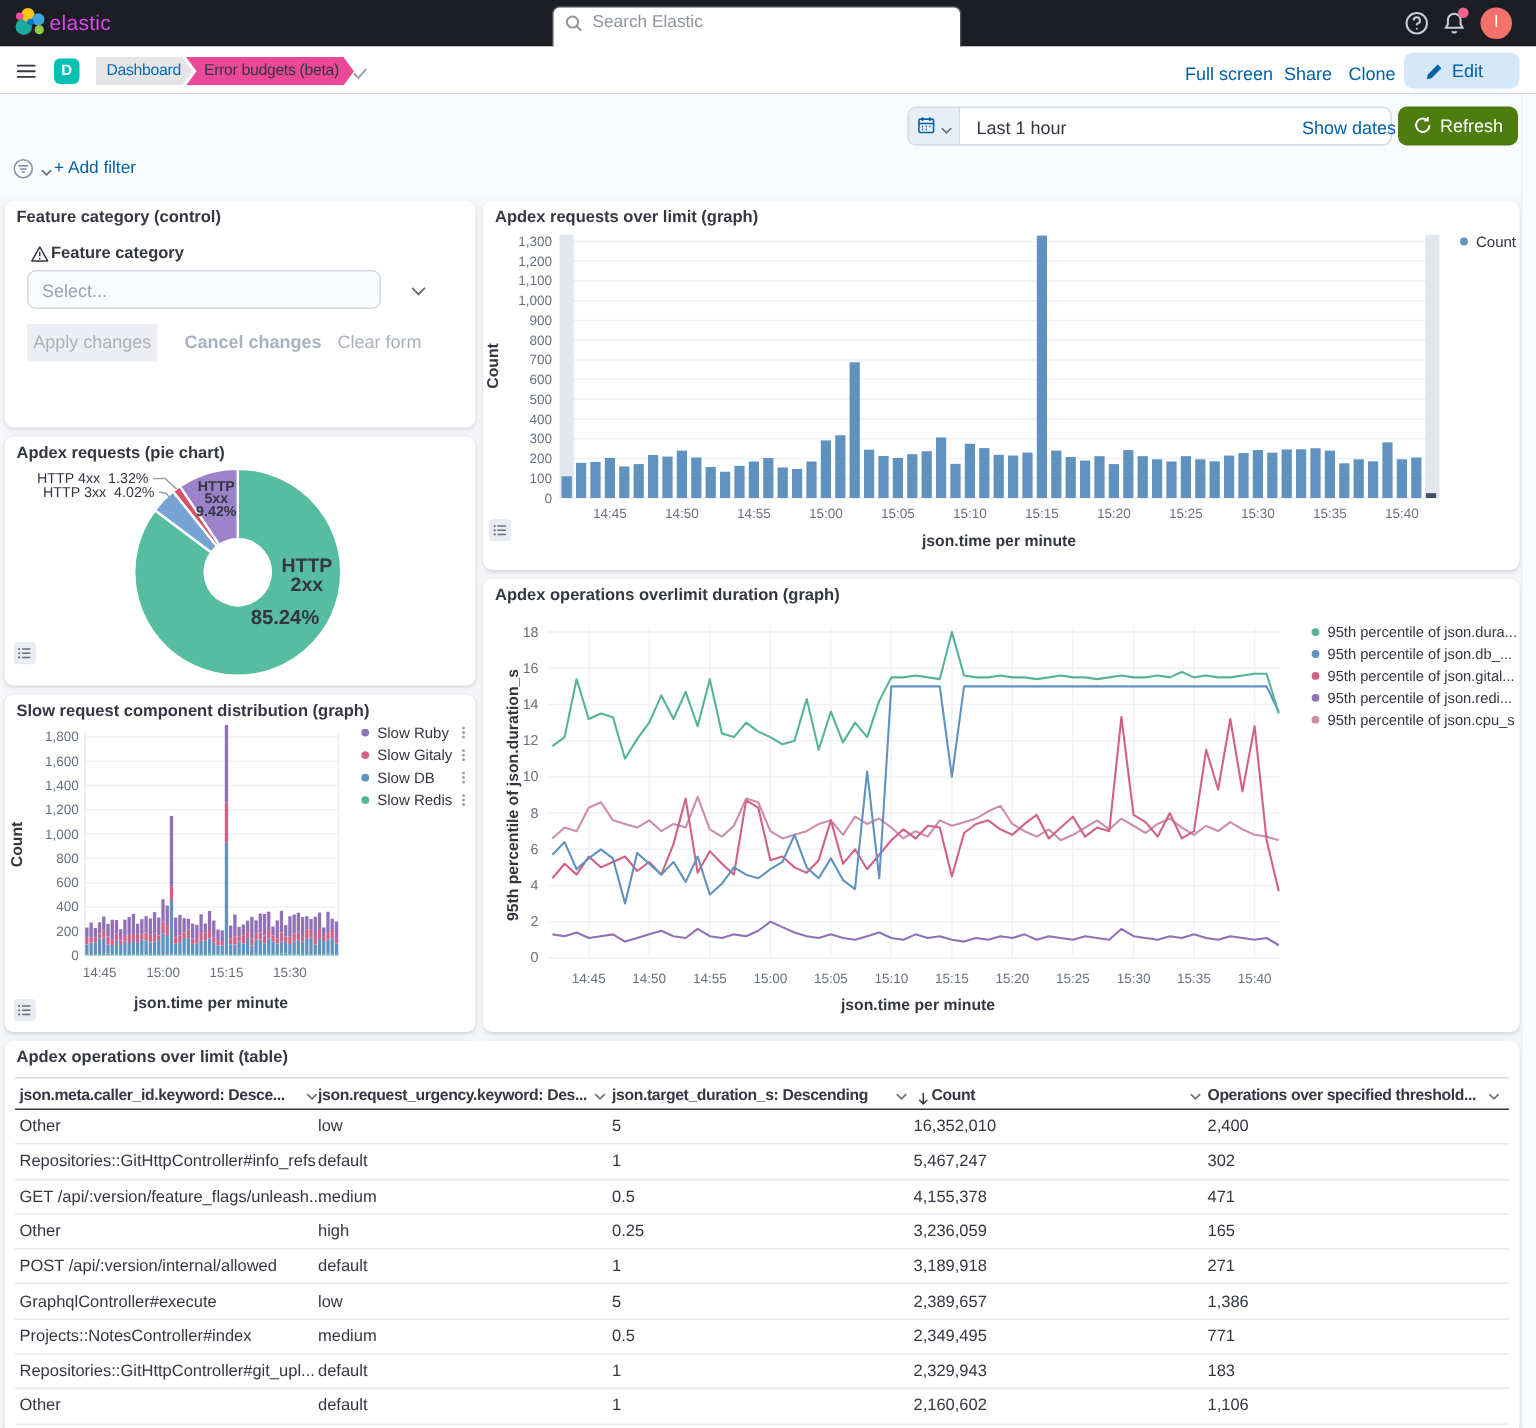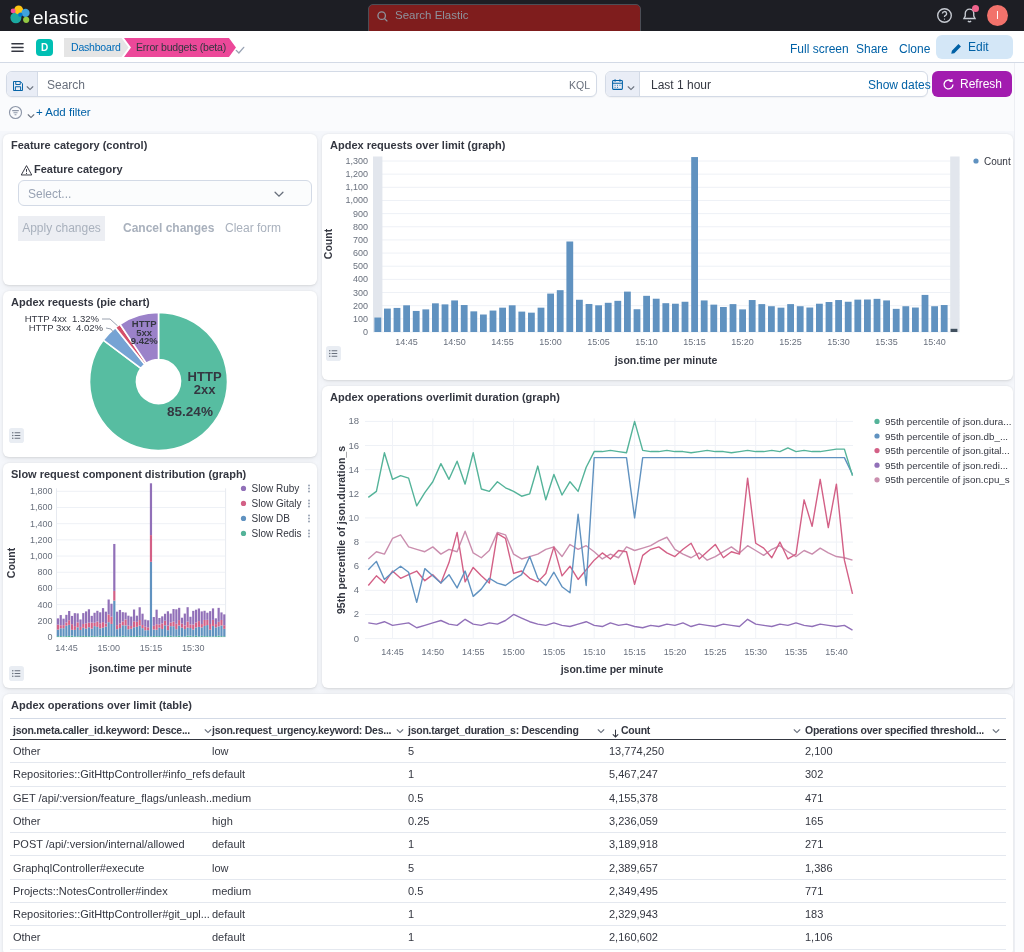--- a/index.html
+++ b/index.html
@@ -8,22 +8,22 @@
 </style></head><body>
 <div class="abs" style="left:0;top:0;width:1024px;height:31px;background:#1d1e24">
  <div class="abs" style="left:9px;top:4px"><svg width="22" height="22" viewBox="0 0 32 32">
         <circle cx="10" cy="20" r="8" fill="#1ba9a0"></circle>
         <circle cx="14" cy="8.5" r="6.5" fill="#fec514"></circle>
         <circle cx="24" cy="13" r="6" fill="#3fa3dd"></circle>
         <circle cx="6" cy="10" r="3.6" fill="#f04e98"></circle>
         <circle cx="25" cy="23" r="4.5" fill="#93c843"></circle>
         <circle cx="16.5" cy="15.5" r="3.2" fill="#07c"></circle>
       </svg></div>
- <div class="abs" style="left:33px;top:7px;font-size:19px;color:#ffffff;letter-spacing:.2px">elastic</div>
- <div class="abs" style="left:368px;top:4px;width:273px;height:36px;background:#7f1d1d;border:1px solid #4c4e56;border-radius:5px">
+ <div class="abs" style="left:33px;top:7px;font-size:14px;color:#d946ef;letter-spacing:.2px">elastic</div>
+ <div class="abs" style="left:368px;top:4px;width:273px;height:36px;background:#ffffff;border:1px solid #4c4e56;border-radius:5px">
    <div class="abs" style="left:7px;top:4px"><svg width="13" height="13" viewBox="0 0 16 16" fill="none" stroke="#8e939d" stroke-width="1.6">
           <circle cx="7" cy="7" r="4.6"></circle>
           <path d="M10.4 10.4 L14 14"></path>
         </svg></div>
    <div class="abs" style="left:26px;top:4px;font-size:11.5px;color:#8e939d">Search Elastic</div>
  </div>
  <div class="abs" style="left:936px;top:7px"><svg width="17" height="17" viewBox="0 0 16 16" fill="none" stroke="#c7cbd2" stroke-width="1.3">
         <circle cx="8" cy="8" r="6.4"></circle>
         <path d="M6 6.2 a2 2 0 1 1 2.6 2 c-.5.2-.6.6-.6 1.1"></path>
         <circle cx="8" cy="11.4" r=".6" fill="#c7cbd2" stroke="none"></circle>
@@ -50,49 +50,35 @@
  <div class="abs" style="left:856px;top:11px;font-size:12px;color:#0061a6">Share</div>
  <div class="abs" style="left:899px;top:11px;font-size:12px;color:#0061a6">Clone</div>
  <div class="abs" style="left:936px;top:4px;width:77px;height:24px;background:#d4e7f7;border-radius:6px">
    <div class="abs" style="left:14px;top:6px"><svg width="12" height="12" viewBox="0 0 16 16" fill="#0061a6">
           <path d="M11.3 1.4 l3.3 3.3 -8.8 8.8 -4.1.8.8-4.1z M10 2.7 l3.3 3.3"></path>
         </svg></div>
    <div class="abs" style="left:32px;top:5px;font-size:12px;font-weight:500;color:#0061a6">Edit</div>
  </div>
 </div>
 <div class="abs" style="left:0;top:63px;width:1024px;height:68px;background:#fafbfd">
- <div class="abs" style="left:6px;top:8px;width:591px;height:26px;background:#fff;border:1px solid #d3dae6;border-radius:6px;box-shadow:0 1px 1px rgba(0,0,0,.04)">
-  <div class="abs" style="left:0;top:0;width:31px;height:24px;background:#e9edf6;border-radius:5px 0 0 5px;border-right:1px solid #d3dae6">
-    <div class="abs" style="left:5px;top:6px"><svg width="12" height="12" viewBox="0 0 16 16" fill="none" stroke="#0061a6" stroke-width="1.3">
-            <path d="M2 2 h9 l3 3 v9 H2 z"></path>
-            <path d="M5 2 v4 h6 V2"></path>
-            <path d="M4.5 14 v-5 h7 v5"></path>
-          </svg></div>
-    <div class="abs" style="left:18px;top:7px"><svg width="10" height="10" viewBox="0 0 16 16" fill="none" stroke="#69707d" stroke-width="1.8" stroke-linecap="round">
-            <path d="M3.5 6 L8 10.5 L12.5 6"></path>
-          </svg></div>
-  </div>
-  <div class="abs" style="left:40px;top:6px;font-size:12px;color:#69707d">Search</div>
-  <div class="abs" style="left:562px;top:7px;font-size:10.5px;color:#69707d">KQL</div>
- </div>
  <div class="abs" style="left:605px;top:8px;width:323px;height:26px;background:#fff;border:1px solid #d3dae6;border-radius:6px;box-shadow:0 1px 1px rgba(0,0,0,.04)">
   <div class="abs" style="left:0;top:0;width:34px;height:24px;background:#e9edf6;border-radius:5px 0 0 5px;border-right:1px solid #d3dae6">
     <div class="abs" style="left:5px;top:5px"><svg width="13" height="13" viewBox="0 0 16 16" fill="none" stroke="#0061a6" stroke-width="1.3">
             <rect x="2" y="3" width="12" height="11" rx="1"></rect>
             <path d="M2 6.5 h12 M5 1.5 v3 M11 1.5 v3"></path>
             <path d="M4.5 9 h1 M7.5 9 h1 M10.5 9 h1 M4.5 11.5 h1 M7.5 11.5 h1" stroke-width="1.2"></path>
           </svg></div>
     <div class="abs" style="left:20px;top:7px"><svg width="10" height="10" viewBox="0 0 16 16" fill="none" stroke="#69707d" stroke-width="1.8" stroke-linecap="round">
             <path d="M3.5 6 L8 10.5 L12.5 6"></path>
           </svg></div>
   </div>
   <div class="abs" style="left:45px;top:6px;font-size:12px;color:#343741">Last 1 hour</div>
   <div class="abs" style="left:262px;top:6px;font-size:12px;color:#0061a6;white-space:nowrap">Show dates</div>
  </div>
- <div class="abs" style="left:932px;top:8px;width:80px;height:26px;background:#a21caf;border-radius:6px">
+ <div class="abs" style="left:932px;top:8px;width:80px;height:26px;background:#4d7c0f;border-radius:6px">
    <div class="abs" style="left:10px;top:6px"><svg width="13" height="13" viewBox="0 0 16 16" fill="none" stroke="#fff" stroke-width="1.6">
           <path d="M13.5 8 a5.5 5.5 0 1 1 -1.8-4.1"></path>
           <path d="M12.2 1.2 v3 h-3" stroke-linejoin="round"></path>
         </svg></div>
    <div class="abs" style="left:28px;top:6px;font-size:12px;font-weight:500;color:#fff">Refresh</div>
  </div>
  <div class="abs" style="left:8px;top:42px"><svg width="15" height="15" viewBox="0 0 16 16" fill="none" stroke="#8d96a8" stroke-width="1.2">
         <circle cx="8" cy="8" r="6.4"></circle>
         <path d="M4.5 6 h7 M5.8 8.2 h4.4 M7 10.4 h2"></path>
       </svg></div>
@@ -102,21 +88,21 @@
  <div class="abs" style="left:36px;top:43px;font-size:11.5px;color:#0061a6;white-space:nowrap">+ Add filter</div>
 </div>
 <div class="panel" style="left:3px;top:134px;width:314px;height:151px">
  <div class="ptitle">Feature category (control)</div>
  <div class="abs" style="left:17px;top:29px"><svg width="13" height="13" viewBox="0 0 16 16" fill="none" stroke="#343741" stroke-width="1.2">
         <path d="M8 2 L14.5 13.5 H1.5 Z" stroke-linejoin="round"></path>
         <path d="M8 6.2 v3.4"></path>
         <circle cx="8" cy="11.6" r=".7" fill="#343741" stroke="none"></circle>
       </svg></div>
  <div class="abs" style="left:31px;top:29px;font-size:11px;font-weight:bold;color:#343741">Feature category</div>
- <div class="abs" style="left:15px;top:46px;width:294px;height:26px;background:#fbfcfd;border:1px solid #d3dae6;border-radius:6px">
+ <div class="abs" style="left:15px;top:46px;width:236px;height:26px;background:#fbfcfd;border:1px solid #d3dae6;border-radius:6px">
    <div class="abs" style="left:9px;top:6px;font-size:12px;color:#98a2b3">Select...</div>
    <div class="abs" style="left:253px;top:6px"><svg width="14" height="14" viewBox="0 0 16 16" fill="none" stroke="#69707d" stroke-width="1.5" stroke-linecap="round">
           <path d="M3.5 6 L8 10.5 L12.5 6"></path>
         </svg></div>
  </div>
  <div class="abs" style="left:15px;top:82px;width:87px;height:25px;background:#eceef3;border-radius:0;color:#a9b1bd;font-size:12px;font-weight:500;text-align:center;line-height:25px">Apply changes</div>
  <div class="abs" style="left:120px;top:82px;height:25px;color:#a9b1bd;font-size:12px;font-weight:700;line-height:25px">Cancel changes</div>
  <div class="abs" style="left:222px;top:82px;height:25px;color:#a9b1bd;font-size:12px;font-weight:500;line-height:25px">Clear form</div>
 </div>
 <div class="panel" style="left:3px;top:291px;width:314px;height:166px">
@@ -666,22 +652,22 @@
       </svg>
       <div class="abs" style="left:795px;top:5px;font-size:10.5px;font-weight:bold;letter-spacing:-.25px;color:#343741">Operations over specified threshold...</div>
       <svg style="position:absolute;left:981px;top:7px;width:10px;height:10px" viewBox="0 0 16 16" fill="none" stroke="#69707d" stroke-width="1.8" stroke-linecap="round">
         <path d="M3.5 6 L8 10.5 L12.5 6"></path>
       </svg>
     </div>
     <div class="abs" style="left:7px;top:46px;width:996px;height:23.3px;border-bottom:1px solid #e4e8ef">
       <div class="abs" style="left:3px;top:5px;font-size:11px;color:#343741">Other</div>
       <div class="abs" style="left:202px;top:5px;font-size:11px;color:#343741">low</div>
       <div class="abs" style="left:398px;top:5px;font-size:11px;color:#343741">5</div>
-      <div class="abs" style="left:599px;top:5px;font-size:11px;color:#343741">13,774,250</div>
-      <div class="abs" style="left:795px;top:5px;font-size:11px;color:#343741">2,100</div>
+      <div class="abs" style="left:599px;top:5px;font-size:11px;color:#343741">16,352,010</div>
+      <div class="abs" style="left:795px;top:5px;font-size:11px;color:#343741">2,400</div>
     </div>
     <div class="abs" style="left:7px;top:69.3px;width:996px;height:23.3px;border-bottom:1px solid #e4e8ef">
       <div class="abs" style="left:3px;top:5px;font-size:11px;color:#343741">Repositories::GitHttpController#info_refs</div>
       <div class="abs" style="left:202px;top:5px;font-size:11px;color:#343741">default</div>
       <div class="abs" style="left:398px;top:5px;font-size:11px;color:#343741">1</div>
       <div class="abs" style="left:599px;top:5px;font-size:11px;color:#343741">5,467,247</div>
       <div class="abs" style="left:795px;top:5px;font-size:11px;color:#343741">302</div>
     </div>
     <div class="abs" style="left:7px;top:92.6px;width:996px;height:23.3px;border-bottom:1px solid #e4e8ef">
       <div class="abs" style="left:3px;top:5px;font-size:11px;color:#343741">GET /api/:version/feature_flags/unleash...</div>

